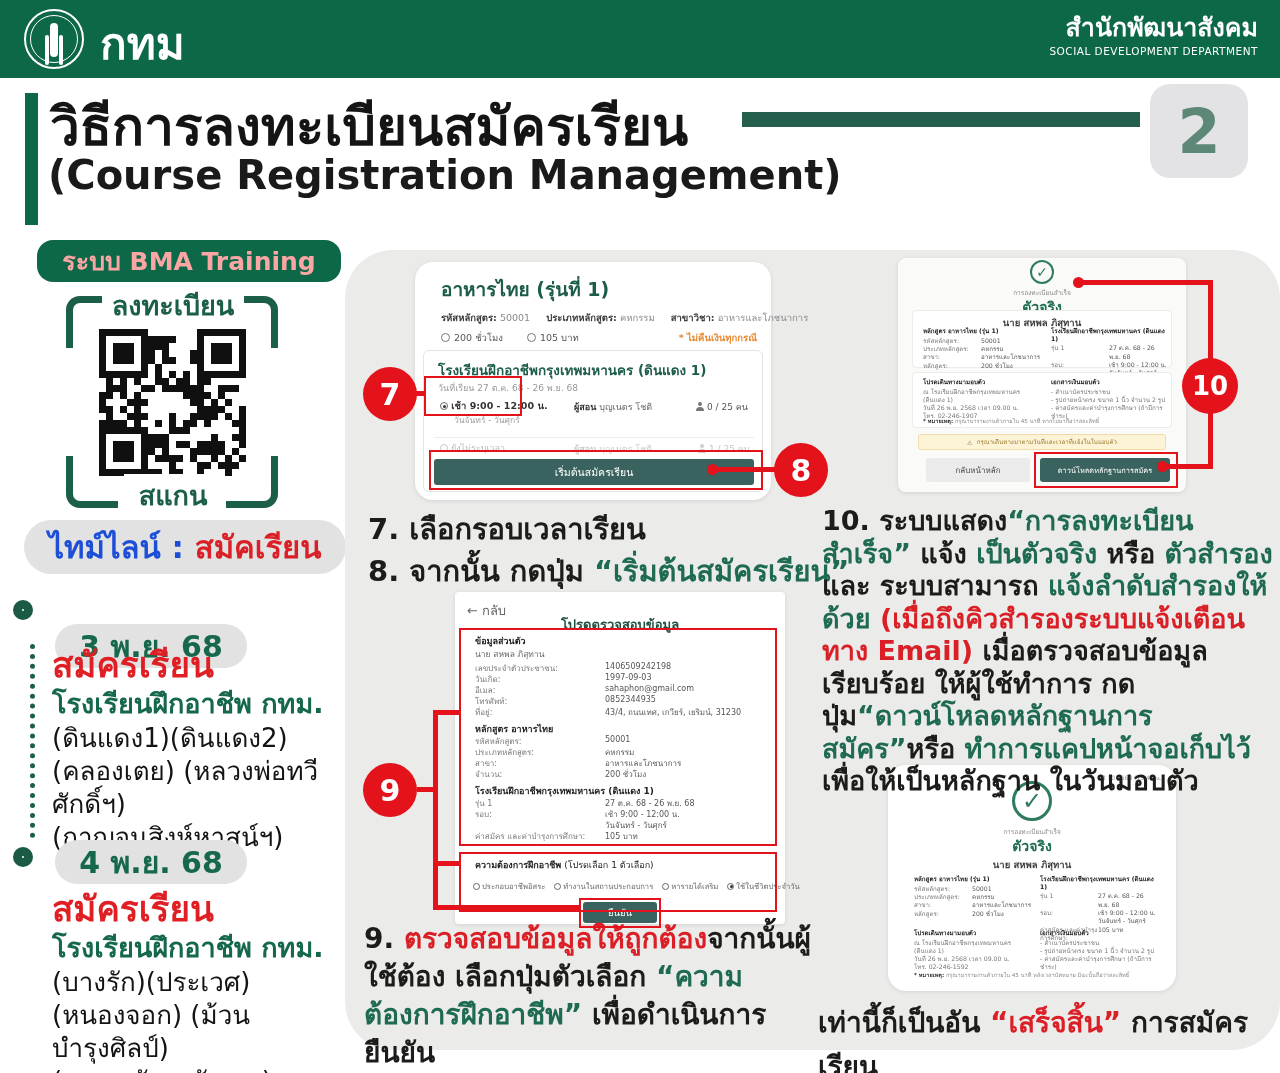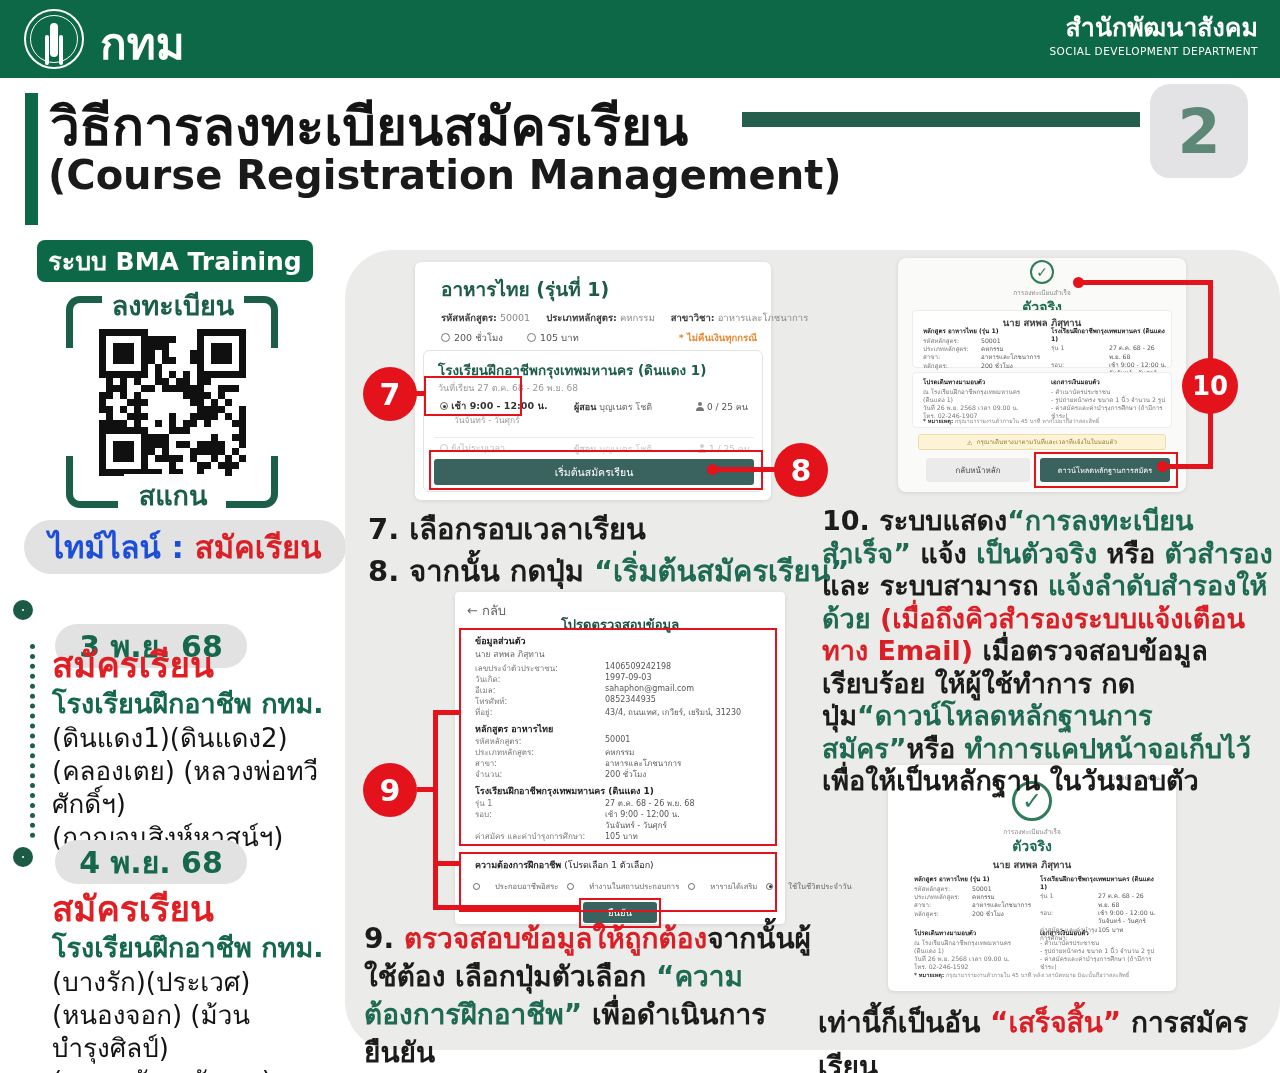--- a/index.html
+++ b/index.html
@@ -20,22 +20,22 @@
 
   
   .vbar{position:absolute;left:25px;top:93px;width:13px;height:132px;background:#0d6847;}
   .title-main{position:absolute;left:50px;top:84px;font-size:53px;font-weight:bold;color:#141414;white-space:nowrap;}
   .hline{position:absolute;left:742px;top:112px;width:398px;height:15px;background:#245f4e;}
   .badge2{position:absolute;left:1150px;top:84px;width:98px;height:94px;background:#e3e3e5;border-radius:20px;
           display:flex;align-items:center;justify-content:center;font-size:62px;font-weight:bold;color:#5d8877;}
   .title-sub{position:absolute;left:48px;top:152px;font-size:40px;font-weight:bold;color:#1a1a1a;white-space:nowrap;}
 
   
-  .bma-pill{position:absolute;left:37px;top:240px;width:276px;height:42px;background:#0d6847;border-radius:8px;
-            display:flex;align-items:center;justify-content:center;color:#ffffff;font-size:25px;font-weight:bold;}
+  .bma-pill{position:absolute;left:37px;top:240px;width:304px;height:42px;background:#0d6847;border-radius:16px;
+            display:flex;align-items:center;justify-content:center;color:#fca5a5;font-size:25px;font-weight:bold;}
   .qr-corner{position:absolute;width:52px;height:52px;border:0 solid #1c5f49;}
   .qc-tl{left:66px;top:296px;border-left-width:7px;border-top-width:7px;border-top-left-radius:14px;}
   .qc-tr{left:226px;top:296px;border-right-width:7px;border-top-width:7px;border-top-right-radius:14px;}
   .qc-bl{left:66px;top:456px;border-left-width:7px;border-bottom-width:7px;border-bottom-left-radius:14px;}
   .qc-br{left:226px;top:456px;border-right-width:7px;border-bottom-width:7px;border-bottom-right-radius:14px;}
   .qr-label{position:absolute;color:#1c5f49;font-weight:bold;font-size:27px;text-align:center;background:#fff;padding:0 6px;}
   .qr-label-top{left:102px;top:284px;width:142px;}
   .qr-label-bot{left:124px;top:474px;width:98px;}
   .qr-box{position:absolute;left:96px;top:326px;width:153px;height:153px;background:#fff;padding:3px;}
   #qr{display:grid;width:147px;height:147px;grid-template-rows:repeat(21,1fr);grid-template-columns:repeat(21,1fr);}
@@ -49,21 +49,21 @@
   .dotted{position:absolute;left:30px;top:644px;height:194px;width:0;border-left:5px dotted #1c5f49;}
   .date-pill{position:absolute;width:192px;height:44px;background:#e2e2e2;border-radius:22px;
              display:flex;align-items:center;justify-content:center;color:#15684b;font-size:30px;font-weight:bold;}
   .ev{position:absolute;left:52px;width:300px;}
   .ev .red{font-size:35px;font-weight:bold;color:#df1f24;line-height:42px;}
   .ev .school{font-size:27px;font-weight:bold;color:#15684b;line-height:36px;}
   .ev .branch{font-size:26px;color:#141414;line-height:33px;}
 
   
   .panel{position:absolute;left:345px;top:250px;width:935px;height:800px;background:#ebebe9;border-radius:48px;}
-  .card{position:absolute;background:#fff;border-radius:6px;box-shadow:0 1px 4px rgba(0,0,0,.10);}
+  .card{position:absolute;background:#fff;border-radius:18px;box-shadow:0 1px 4px rgba(0,0,0,.10);}
 
   
   .c1{left:415px;top:262px;width:356px;height:238px;}
   .c1-title{position:absolute;left:26px;top:12px;font-size:19px;font-weight:bold;color:#1d5c4a;}
   .c1-meta{position:absolute;left:26px;top:48px;display:flex;gap:16px;font-size:9.5px;white-space:nowrap;}
   .c1-meta b{color:#3a3a3a;} .c1-meta span{color:#8a8a8a;}
   .c1-stats{position:absolute;left:26px;top:68px;display:flex;gap:24px;font-size:9.5px;color:#555;align-items:center;}
   .clk,.coin{display:inline-block;width:9px;height:9px;border:1.2px solid #777;border-radius:50%;margin-right:4px;vertical-align:-1px;}
   .c1-note{position:absolute;right:14px;top:68px;font-size:9.5px;color:#e8872d;font-weight:bold;}
   .c1-inner{position:absolute;left:8px;top:88px;width:340px;height:142px;border:1px solid #e4e4e2;border-radius:6px;background:#fff;}
@@ -88,21 +88,21 @@
   .c2{left:455px;top:592px;width:330px;height:332px;border-radius:4px;}
   .c2-back{position:absolute;left:12px;top:8px;font-size:13px;color:#666;}
   .c2-title{position:absolute;left:0;top:22px;width:330px;text-align:center;font-size:13px;font-weight:bold;color:#1d4f43;}
   .c2 .sec-h{position:absolute;left:20px;font-size:9px;font-weight:bold;color:#222;}
   .c2 .sub{position:absolute;left:20px;font-size:8.5px;color:#666;}
   .kv{position:absolute;left:20px;width:290px;font-size:8px;color:#777;display:flex;}
   .kv .k{width:130px;} .kv .v{color:#555;}
   .need-h{position:absolute;left:20px;top:266px;font-size:9px;color:#222;}
   .need-h b{font-weight:bold;}
   .opts{position:absolute;left:18px;top:288px;width:296px;display:flex;gap:9px;font-size:7.6px;color:#666;white-space:nowrap;}
-  .opt{display:flex;align-items:center;gap:15px;}
+  .opt{display:flex;align-items:center;gap:2px;}
   .opt .radio{width:7px;height:7px;}
   .btn-confirm{position:absolute;left:128px;top:310px;width:74px;height:21px;background:#3a625e;border-radius:3px;
                color:#fff;font-size:9.5px;display:flex;align-items:center;justify-content:center;}
 
   
   .check-sm{position:absolute;width:24px;height:24px;border:2.5px solid #2e7c5b;border-radius:50%;
             display:flex;align-items:center;justify-content:center;color:#2e7c5b;font-size:14px;font-weight:bold;}
   .check-lg{position:absolute;width:40px;height:40px;border:3px solid #2e7c5b;border-radius:50%;
             display:flex;align-items:center;justify-content:center;color:#2e7c5b;font-size:24px;font-weight:bold;}
   .st-small{position:absolute;left:0;width:100%;text-align:center;font-size:6.5px;color:#888;}

